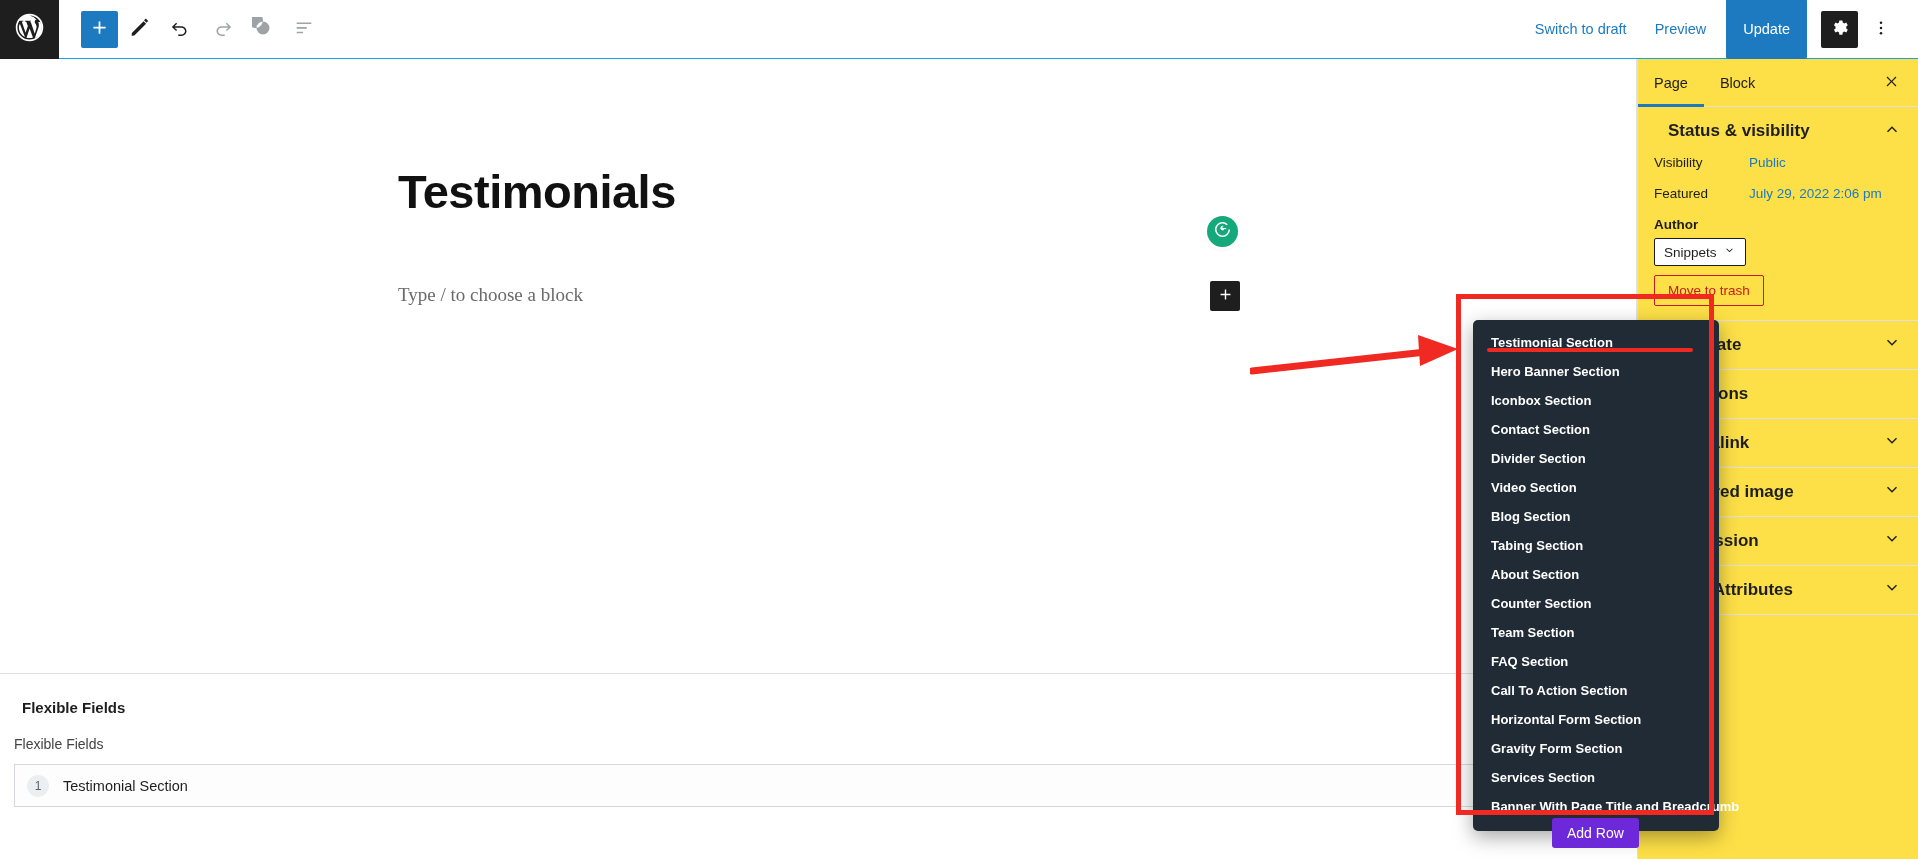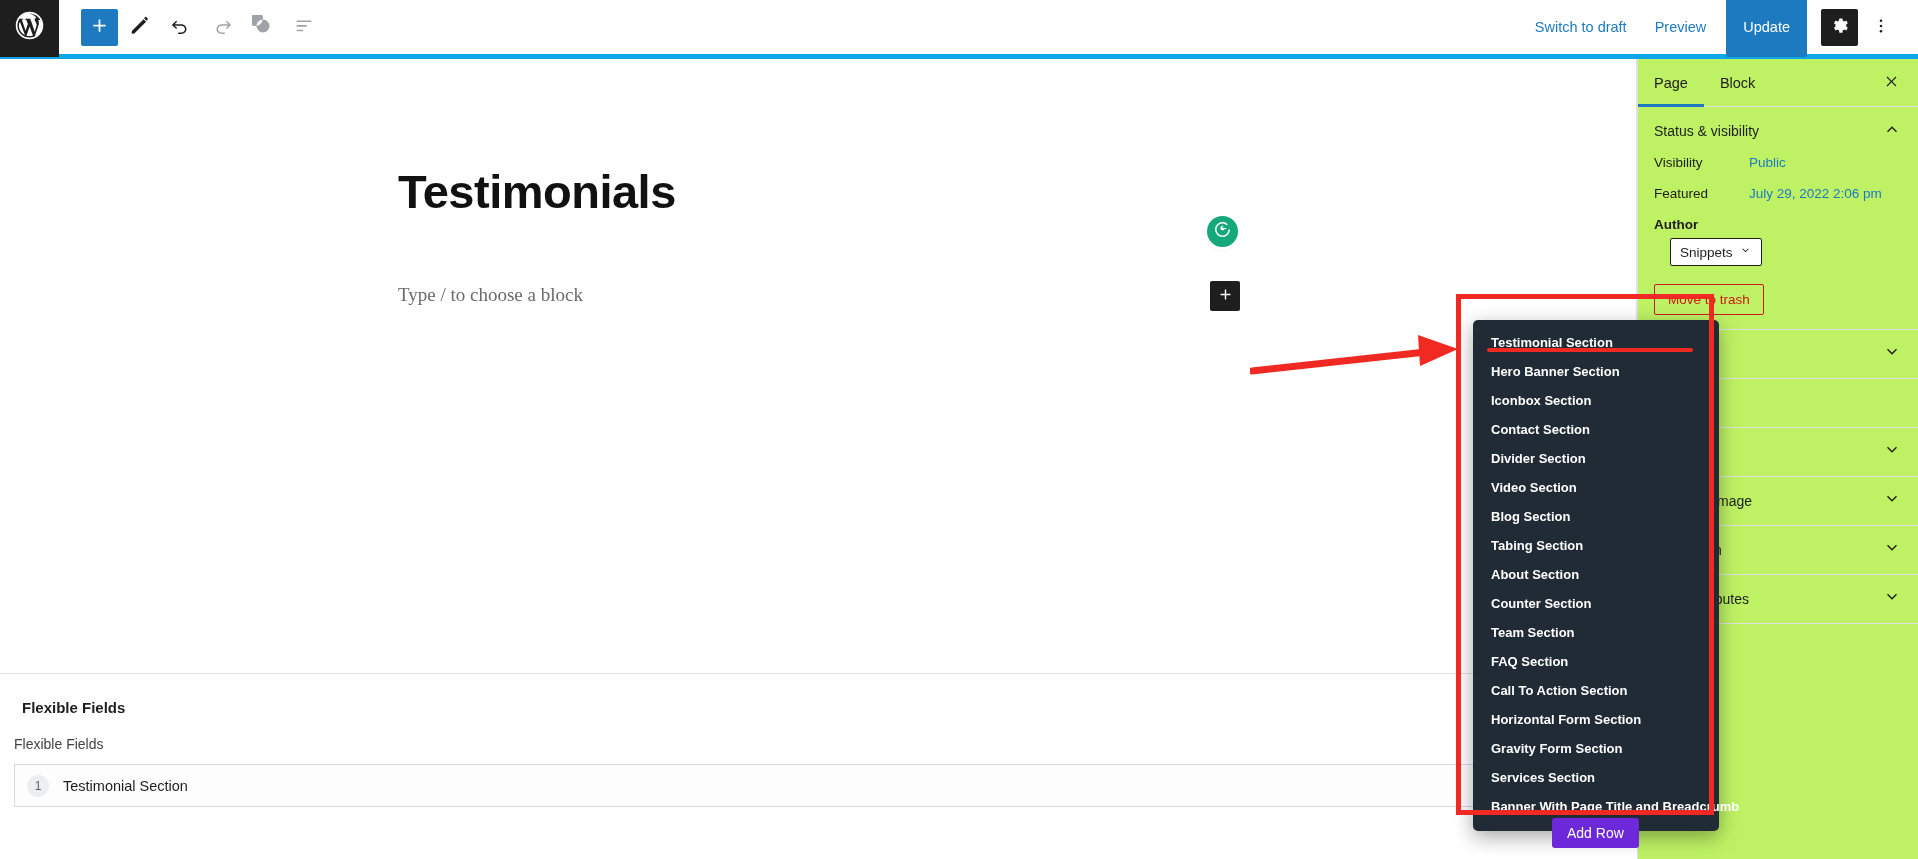--- a/index.html
+++ b/index.html
@@ -8,21 +8,21 @@
     font-family: "Liberation Sans", sans-serif;
     background: #ffffff;
     overflow: hidden;
   }
 
   
   .toolbar {
     position: absolute; top: 0; left: 0;
     width: 1918px; height: 59px;
     background: #ffffff;
-    border-bottom: 5px solid #0ea5e9;
+    border-bottom: 1px solid #0ea5e9;
     display: flex; align-items: center;
   }
   .wp-logo-box {
     width: 59px; height: 59px;
     background: #1e1e1e;
     display: flex; align-items: center; justify-content: center;
     flex: 0 0 auto;
   }
   .wp-logo-box svg { width: 33px; height: 33px; }
 
@@ -140,21 +140,21 @@
     background: #6d28d9; color: #ffffff; border: none;
     border-radius: 3px; font-size: 14px; cursor: pointer;
     padding: 7px 15px; font-family: "Liberation Sans", sans-serif;
     z-index: 40;
   }
 
   
   .sidebar {
     position: absolute; top: 59px; right: 0;
     width: 281px; height: 800px;
-    background: #bef264; border-left: 1px solid #e0e0e0;
+    background: #fde047; border-left: 1px solid #e0e0e0;
   }
   .sb-tabs {
     display: flex; align-items: center;
     height: 48px; border-bottom: 1px solid #e0e0e0; position: relative;
   }
   .sb-tab {
     background: transparent; border: none; cursor: pointer;
     font-size: 14.5px; color: #1e1e1e; padding: 0 16px;
     height: 48px; font-family: "Liberation Sans", sans-serif;
   }
@@ -167,46 +167,46 @@
   }
   .sb-close svg { fill: #1e1e1e; }
 
   .panel {
     border-bottom: 1px solid #e0e0e0; padding: 0 16px;
   }
   .panel-head {
     display: flex; align-items: center; justify-content: space-between;
     height: 48px; cursor: pointer;
   }
-  .panel-head-title { font-size: 14px; font-weight: normal; color: #1e1e1e; }
+  .panel-head-title { font-size: 17px; font-weight: bold; color: #1e1e1e; margin-left: 14px; }
   .chev { width: 20px; height: 20px; fill: #1e1e1e; }
 
   .panel-body { padding-bottom: 14px; }
   .row-kv {
     display: flex; align-items: center; margin-bottom: 16px;
   }
   .row-k { font-size: 13.5px; color: #1e1e1e; width: 95px; }
   .row-v {
     background: transparent; border: none; cursor: pointer;
     color: #1d7ac1; font-size: 13.5px; padding: 0;
     font-family: "Liberation Sans", sans-serif; text-align: right;
   }
   .author-label { font-size: 13.5px; color: #1e1e1e; display: block; margin-bottom: 6px; font-weight: bold; }
   .author-select {
     display: inline-flex; align-items: center; gap: 6px;
     border: 1px solid #1e1e1e; border-radius: 2px;
     padding: 5px 9px; font-size: 13.5px; color: #1e1e1e;
-    background: #fff; cursor: pointer; margin-left: 16px;
+    background: #fff; cursor: pointer;
   }
   .author-select svg { width: 13px; height: 13px; fill: #1e1e1e; }
 
   .trash-btn {
     background: transparent; border: 1px solid #cc1818;
     color: #cc1818; border-radius: 2px; cursor: pointer;
-    font-size: 13.5px; padding: 7px 13px; margin-top: 18px;
+    font-size: 13.5px; padding: 7px 13px; margin-top: 9px;
     font-family: "Liberation Sans", sans-serif;
   }
 
   
   .layout-popup {
     position: absolute; left: 1473px; top: 320px;
     width: 246px; background: #212b36;
     border-radius: 5px; padding: 8px 0 10px 0;
     z-index: 30; box-shadow: 0 6px 20px rgba(0,0,0,.35);
   }

